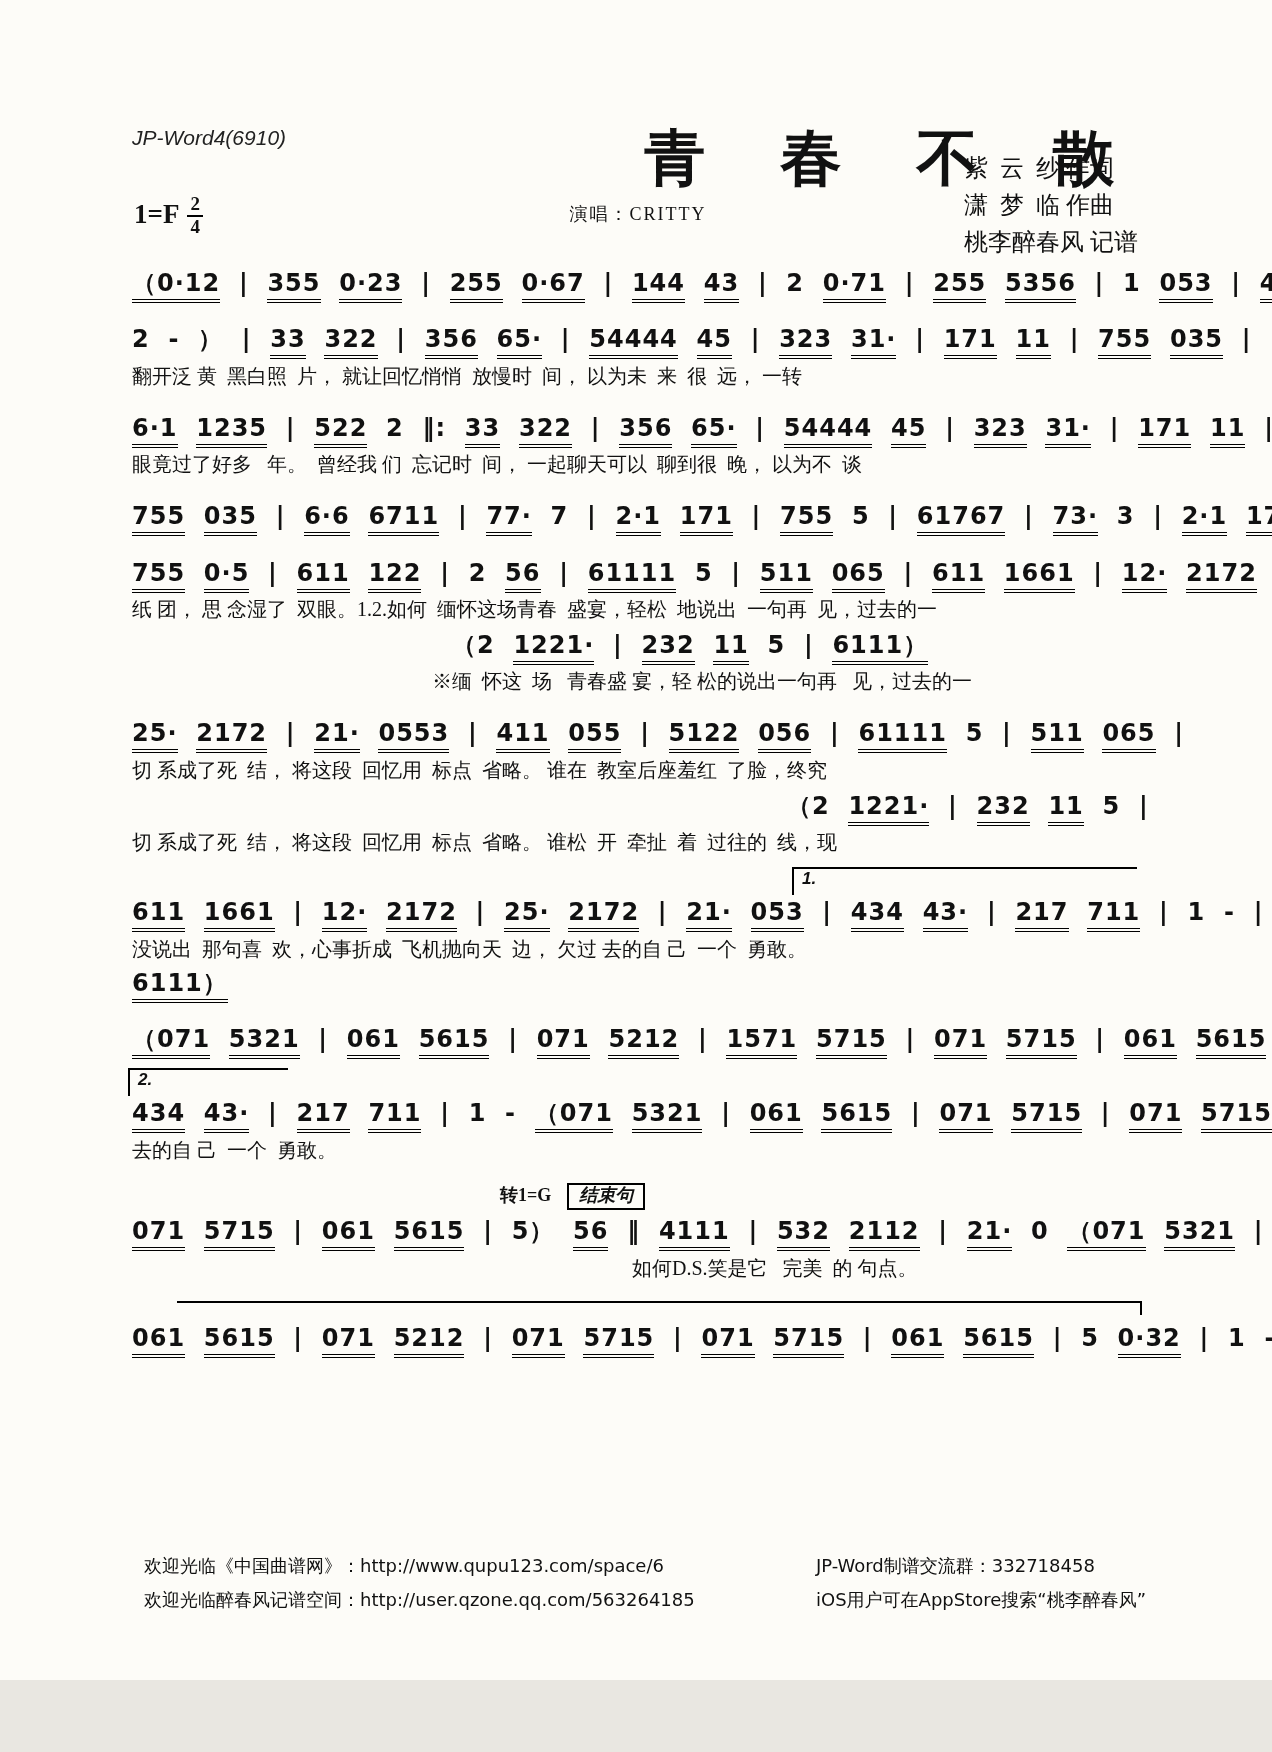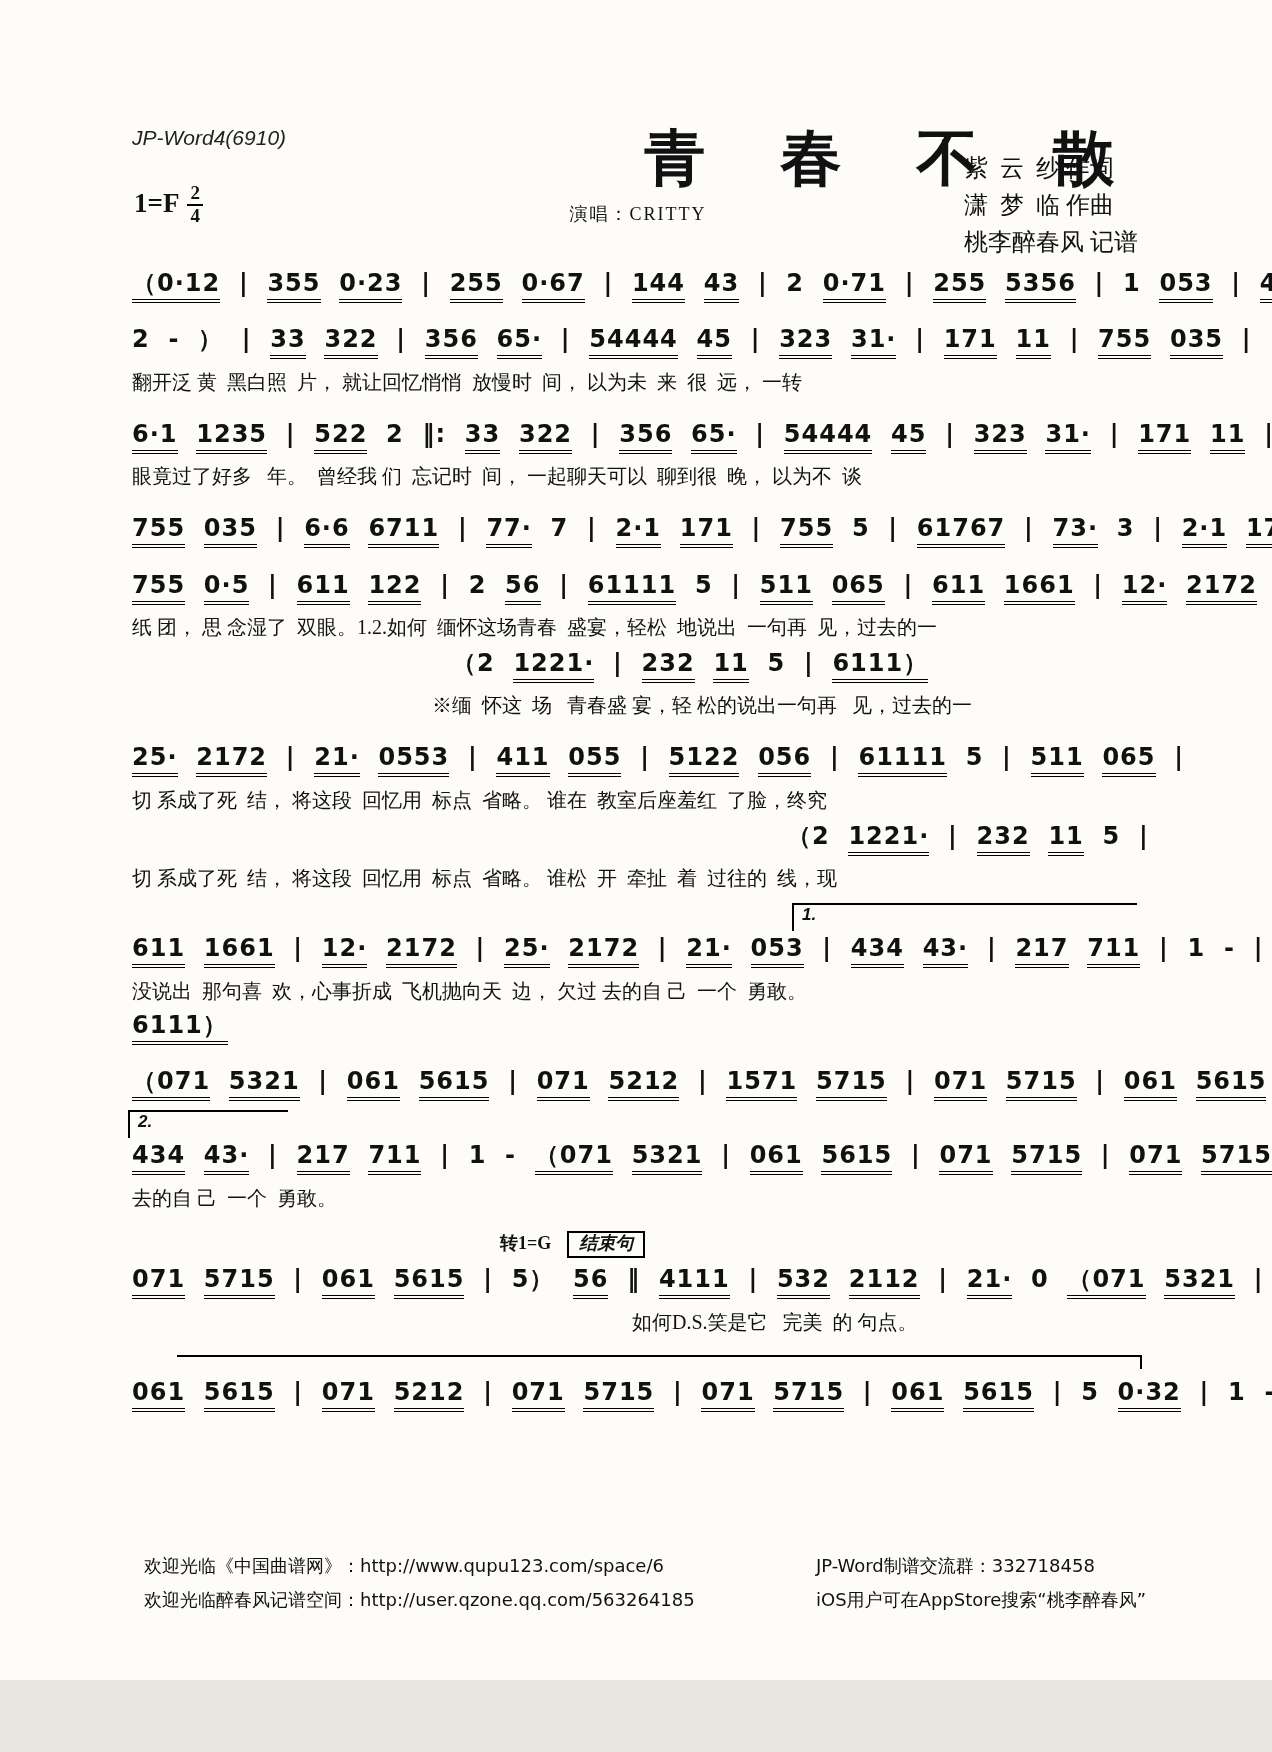--- a/index.html
+++ b/index.html
@@ -25,40 +25,40 @@
   }
   .singer{
     text-align:center;font-size:18px;letter-spacing:2px;margin:0 0 2px 0;
   }
   .credits{
     position:absolute;right:134px;top:150px;
     font-size:24px;line-height:1.55;
   }
   .credits div{white-space:pre;}
   .keysig{
-    position:absolute;left:134px;top:183px;
+    position:absolute;left:134px;top:194px;
     font-size:27px;font-weight:bold;white-space:nowrap;
   }
   .frac{
     display:inline-block;vertical-align:-10px;margin-left:8px;
     text-align:center;font-size:19px;line-height:1.1;font-weight:bold;
   }
   .frac .num{display:block;border-bottom:2px solid #000;padding:0 3px;}
   .frac .den{display:block;}
   .score{margin-top:38px;}
   .system{position:relative;margin-bottom:18px;}
   .mt-volta{margin-top:36px;}
   .notes{
     font-family:"DejaVu Sans","Liberation Sans",sans-serif;
     font-weight:700;font-size:24px;letter-spacing:1px;
     white-space:pre;line-height:1.6;
   }
   .beam{border-bottom:4px double #000;padding-bottom:2px;}
   .lyrics{
-    font-size:20px;white-space:pre;line-height:1.45;margin-top:9px;
+    font-size:20px;white-space:pre;line-height:1.45;margin-top:3px;
   }
   .inset{margin-left:320px;margin-top:2px;}
   .inset .lyrics{margin-left:-20px;}
   .inset-right{margin-left:655px;margin-top:2px;}
   .volta{
     position:absolute;top:-26px;
     border-left:2px solid #000;border-top:2px solid #000;
     font-family:"Liberation Sans",sans-serif;
     font-style:italic;font-weight:bold;font-size:17px;
     padding:0 0 6px 8px;

